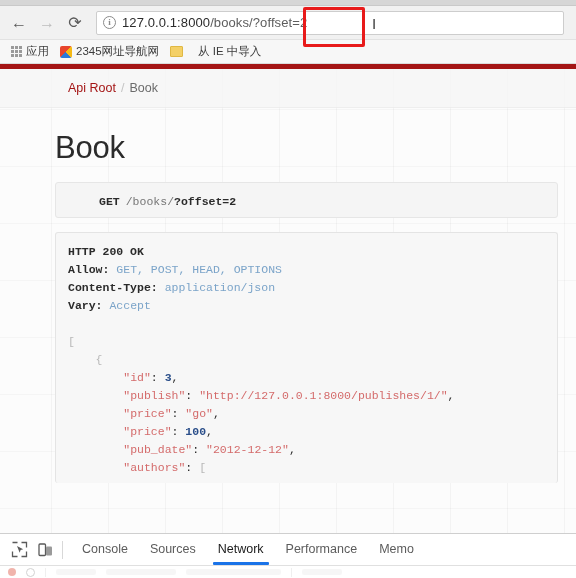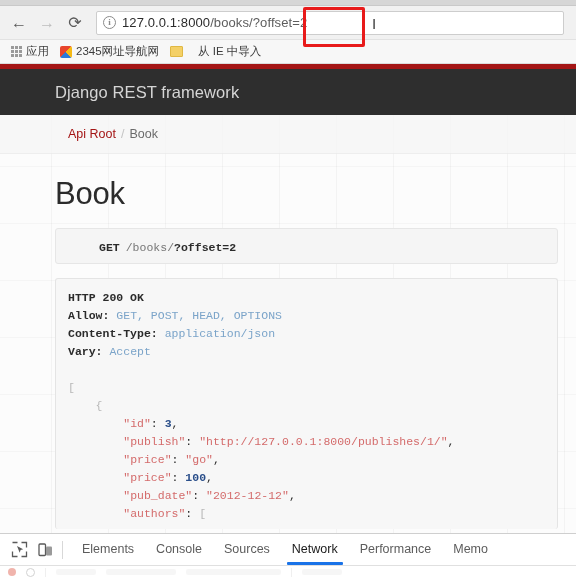--- a/index.html
+++ b/index.html
@@ -386,23 +386,20 @@
     <div class="bm">
       <span class="bm-ie">从 IE 中导入</span>
     </div>
   </div>
 
   <div class="page">
     <div class="grid-bg"></div>
 
     <div class="drf-accent"></div>
 
-    <div class="drf-navbar">
-      <span class="drf-brand">Django REST framework</span>
-    </div>
 
     <div class="content">
 
       <div class="breadcrumb-wrap">
         <span class="crumb-link">Api Root</span><span class="crumb-sep">/</span><span class="crumb-cur">Book</span>
       </div>
 
       <div class="inner">
         <h1 class="title">Book</h1>
 
@@ -438,21 +435,20 @@
         </svg>
       </div>
       <div class="dt-iconbtn">
         <svg width="17" height="17" viewBox="0 0 17 17">
           <rect x="2" y="3" width="6.5" height="11.5" rx="1" fill="none" stroke="#5a5a5a" stroke-width="1.3"></rect>
           <rect x="9" y="5.5" width="6" height="9" rx="1" fill="#9a9a9a"></rect>
         </svg>
       </div>
       <div class="dt-sep"></div>
 
-      <div class="dt-tab">Elements</div>
       <div class="dt-tab">Console</div>
       <div class="dt-tab">Sources</div>
       <div class="dt-tab active">Network</div>
       <div class="dt-tab">Performance</div>
       <div class="dt-tab">Memo</div>
     </div>
 
     <div class="dt-toolbar2">
       <span class="rec-dot"></span>
       <span class="ban"></span>

